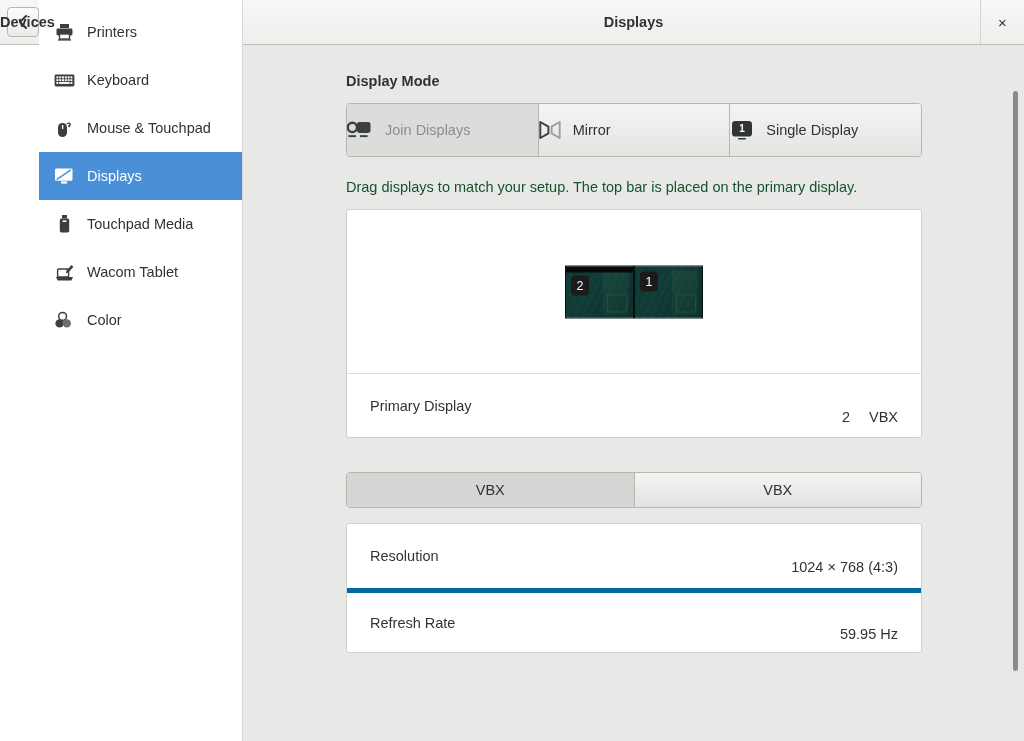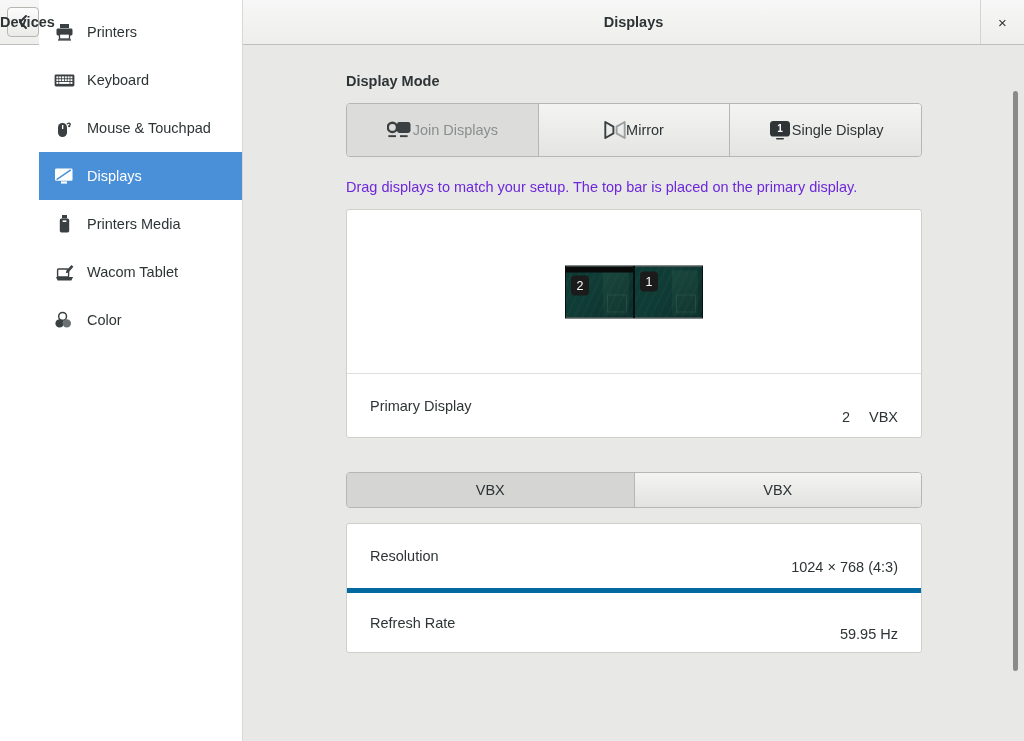--- a/index.html
+++ b/index.html
@@ -93,36 +93,37 @@
     margin-left: 103px;
   }
 
   .section-title {
     font-size: 14.5px; font-weight: bold;
     color: #2e3436;
     margin-bottom: 14px;
   }
   .section-sub {
     font-size: 14.5px;
-    color: #6d28d9;
+    color: #14532d;
     margin-top: -6px; margin-bottom: 14px;
   }
 
   
   .mode-group {
     display: flex;
     height: 54px;
     border: 1px solid #b6b6b3;
     border-radius: 4px;
     overflow: hidden;
     margin-bottom: 28px;
   }
   .mode-btn {
     flex: 1;
-    display: flex; align-items: center; justify-content: center;
+    display: flex; align-items: center; 
+    gap: 12px;
     font-size: 14.5px;
     color: #2e3436;
     cursor: pointer;
     border-right: 1px solid #b6b6b3;
     background: linear-gradient(to bottom, #f4f4f3, #e4e4e2);
   }
   .mode-btn:last-child { border-right: none; }
   .mode-btn.active {
     background: #dcdcda;
     color: #8b8e8f;
@@ -314,21 +315,21 @@
       </div>
 
       <div class="sb-item">
         <span class="sb-icon">
           <svg width="13" height="20" viewBox="0 0 13 20">
             <rect x="4" y="1" width="5" height="3.4" fill="#3a3f41"></rect>
             <rect x="1.8" y="4.4" width="9.4" height="14" rx="1.6" fill="#3a3f41"></rect>
             <rect x="4.6" y="6.4" width="3.8" height="1.6" fill="#ffffff"></rect>
           </svg>
         </span>
-        <span class="sb-label">Printers Media</span>
+        <span class="sb-label">Touchpad Media</span>
       </div>
 
       <div class="sb-item">
         <span class="sb-icon">
           <svg width="21" height="19" viewBox="0 0 21 19">
             <path d="M2 14 L19 14 L17.4 17.4 L3.6 17.4 Z" fill="#3a3f41"></path>
             <rect x="3.6" y="6" width="11" height="8" rx="1" fill="none" stroke="#3a3f41" stroke-width="1.4"></rect>
             <path d="M12.5 7.5 L17.5 2 L19.4 3.8 L14.4 9.4 L11.8 10.2 Z" fill="#3a3f41"></path>
           </svg>
         </span>

